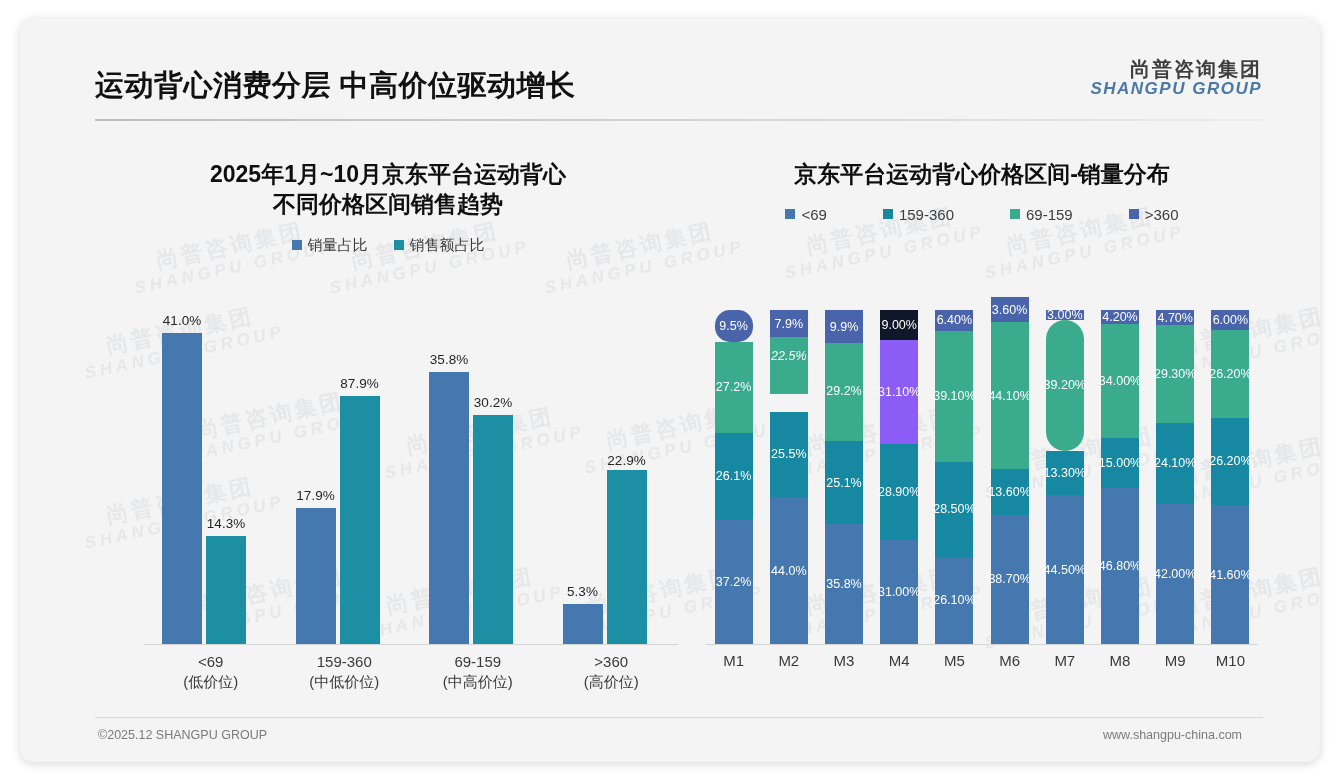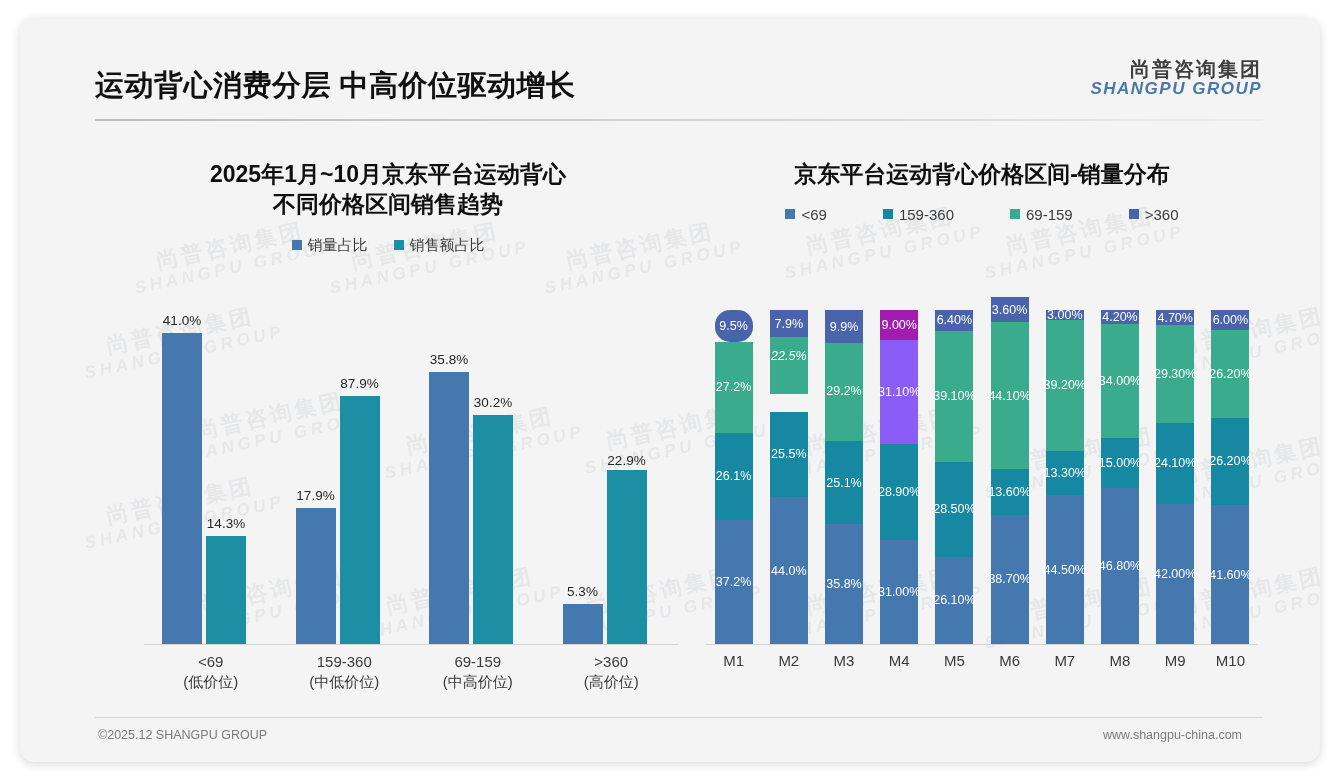--- a/index.html
+++ b/index.html
@@ -349,21 +349,21 @@
         <div class="stack" style="left: 174.2px;">
           <div class="seg" style="background: rgb(70, 120, 176); height: 103.54px; bottom: 0px;">
             <div class="seg-label">31.00%</div>
           </div>
           <div class="seg" style="background: rgb(22, 136, 162); height: 96.526px; bottom: 103.54px;">
             <div class="seg-label">28.90%</div>
           </div>
           <div class="seg" style="background: #8b5cf6; height: 103.874px; bottom: 200.066px;">
             <div class="seg-label">31.10%</div>
           </div>
-          <div class="seg" style="background: #a21caf; height: 30.06px; bottom: 303.94px;">
+          <div class="seg" style="background: #0f172a; height: 30.06px; bottom: 303.94px;">
             <div class="seg-label">9.00%</div>
           </div>
         </div>
         <div class="stack" style="left: 229.4px;">
           <div class="seg" style="background: rgb(70, 120, 176); height: 87.174px; bottom: 0px;">
             <div class="seg-label">26.10%</div>
           </div>
           <div class="seg" style="background: rgb(22, 136, 162); height: 95.19px; bottom: 87.174px;">
             <div class="seg-label">28.50%</div>
           </div>
@@ -388,21 +388,21 @@
             <div class="seg-label">3.60%</div>
           </div>
         </div>
         <div class="stack" style="left: 339.8px;">
           <div class="seg" style="background: rgb(70, 120, 176); height: 148.63px; bottom: 0px;">
             <div class="seg-label">44.50%</div>
           </div>
           <div class="seg" style="background: rgb(22, 136, 162); height: 44.422px; bottom: 148.63px;">
             <div class="seg-label">13.30%</div>
           </div>
-          <div class="seg" style="background: rgb(59, 171, 142); height: 130.928px; bottom: 193.052px;">
+          <div class="seg" style="background: rgb(59, 171, 142); height: 130.928px; bottom: 193.052px; border-radius: 19px;">
             <div class="seg-label">39.20%</div>
           </div>
           <div class="seg" style="background: rgb(74, 100, 172); height: 10.02px; bottom: 323.98px;">
             <div class="seg-label">3.00%</div>
           </div>
         </div>
         <div class="stack" style="left: 395px;">
           <div class="seg" style="background: rgb(70, 120, 176); height: 156.312px; bottom: 0px;">
             <div class="seg-label">46.80%</div>
           </div>

